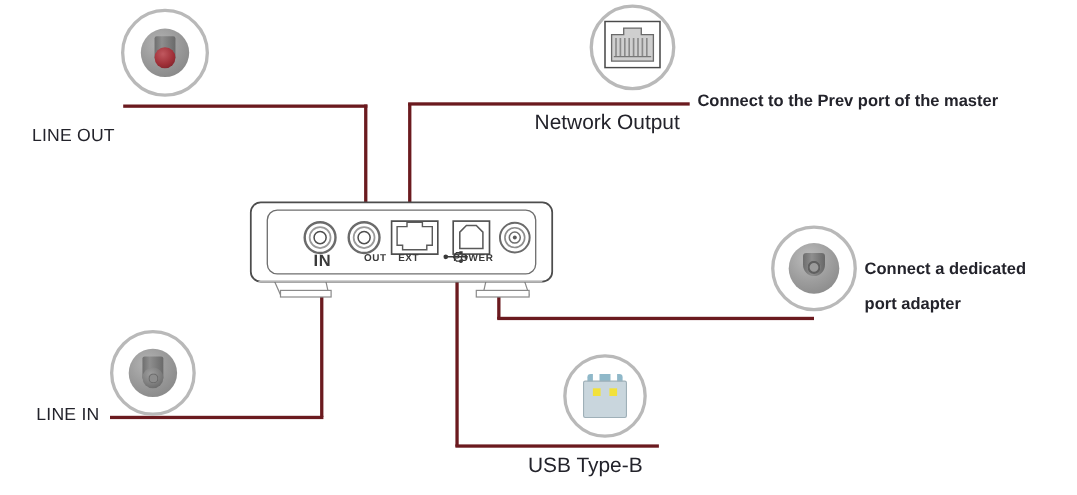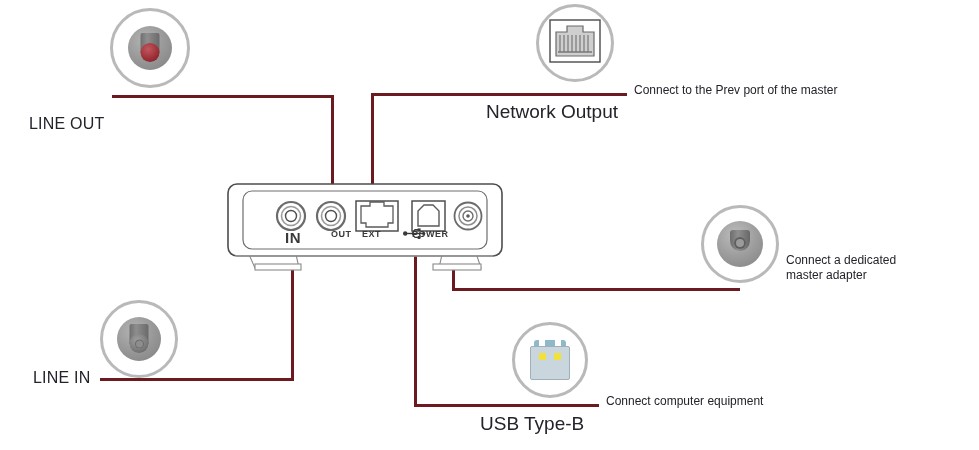--- a/index.html
+++ b/index.html
@@ -40,21 +40,21 @@
   
   .label {
     position: absolute;
     color: #23232b;
     font-family: "Liberation Sans", sans-serif;
     white-space: nowrap;
     line-height: 1.18;
   }
   .label-sm { font-size: 16px; letter-spacing: .2px; }
   .label-md { font-size: 19px; }
-  .label-lg { font-size: 12px; }
+  .label-lg { font-size: 15px; font-weight: bold; }
 
   
   .badge {
     position: absolute;
     border-radius: 50%;
     border: 3px solid #b9b9b9;
     background: #ffffff;
     box-sizing: border-box;
   }
   .badge-inner {
@@ -298,20 +298,19 @@
 
   <div class="label label-sm" style="left:29px; top:86px;margin-top:29px;">LINE OUT</div>
 
   <div class="label label-sm" style="left:33px; top:369px;">LINE IN</div>
 
   <div class="label label-md" style="left:486px; top:101px;">Network Output</div>
 
   <div class="label label-lg" style="left:634px; top:83px;">Connect to the Prev port of the master</div>
 
 
-  <div class="label label-lg" style="left:786px; top:253px;">Connect a dedicated</div>
-  <div class="label label-lg" style="left:786px; top:268px;">master adapter</div>
+  <div class="label label-lg" style="left:786px; top:236px;">Connect a dedicated</div>
+  <div class="label label-lg" style="left:786px; top:268px;">port adapter</div>
 
   <div class="label label-md" style="left:480px; top:413px;">USB Type-B</div>
 
-  <div class="label label-lg" style="left:606px; top:394px;">Connect computer equipment</div>
 
 </div>
 
 </body></html>

